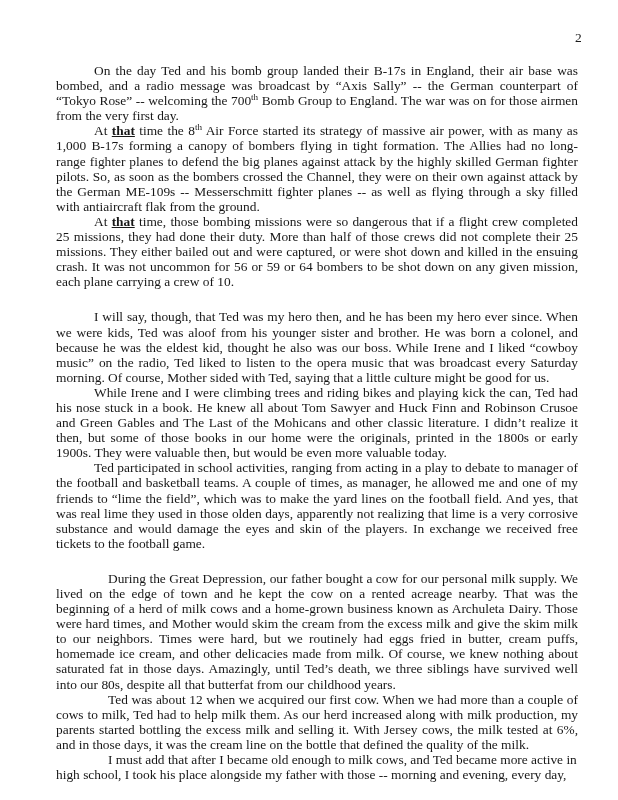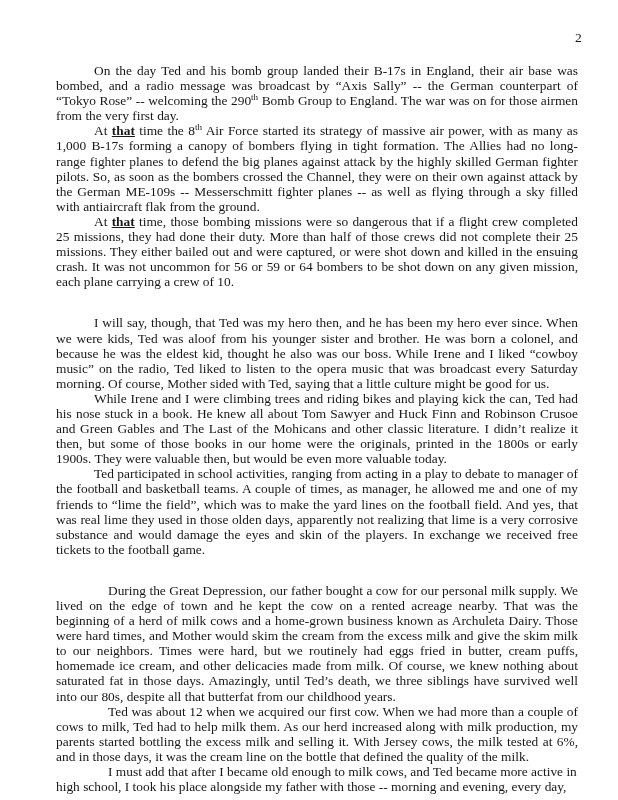--- a/index.html
+++ b/index.html
@@ -41,21 +41,21 @@
   }
   .para {
     margin: 0;
     text-indent: 38px;
     text-align: justify;
   }
   .para.indent-wide {
     text-indent: 52px;
   }
   .para.gap-before {
-    margin-top: 26px;
+    margin-top: 20px;
   }
   .para:last-child {
     text-align: left;
   }
   .para u {
     text-decoration: underline;
     text-underline-offset: 1px;
     font-weight: bold;
   }
   .para sup {
@@ -65,21 +65,21 @@
   }
 </style>
 </head>
 <body>
 
 <div class="page">
 
   <div class="page-number">2</div>
 
   <div class="body-text">
-      <p class="para"><span>On the day Ted and his bomb group landed their B-17s in England, their air base was bombed, and a radio message was broadcast by “Axis Sally” -- the German counterpart of “Tokyo Rose” -- welcoming the 290</span><sup>th</sup><span> Bomb Group to England. The war was on for those airmen from the very first day.</span></p>
+      <p class="para"><span>On the day Ted and his bomb group landed their B-17s in England, their air base was bombed, and a radio message was broadcast by “Axis Sally” -- the German counterpart of “Tokyo Rose” -- welcoming the 700</span><sup>th</sup><span> Bomb Group to England. The war was on for those airmen from the very first day.</span></p>
       <p class="para"><span>At </span><u>that</u><span> time the 8</span><sup>th</sup><span> Air Force started its strategy of massive air power, with as many as 1,000 B-17s forming a canopy of bombers flying in tight formation. The Allies had no long-range fighter planes to defend the big planes against attack by the highly skilled German fighter pilots.  So, as soon as the bombers crossed the Channel, they were on their own against attack by the German ME-109s -- Messerschmitt fighter planes -- as well as flying through a sky filled with antiaircraft flak from the ground.</span></p>
       <p class="para"><span>At </span><u>that</u><span> time, those bombing missions were so dangerous that if a flight crew completed 25 missions, they had done their duty. More than half of those crews did not complete their 25 missions. They either bailed out and were captured, or were shot down and killed in the ensuing crash. It was not uncommon for 56 or 59 or 64 bombers to be shot down on any given mission, each plane carrying a crew of 10.</span></p>
       <p class="para gap-before"><span>I will say, though, that Ted was my hero then, and he has been my hero ever since. When we were kids, Ted was aloof from his younger sister and brother. He was born a colonel, and because he was the eldest kid, thought he also was our boss. While Irene and I liked “cowboy music” on the radio, Ted liked to listen to the opera music that was broadcast every Saturday morning. Of course, Mother sided with Ted, saying that a little culture might be good for us.</span></p>
       <p class="para"><span>While Irene and I were climbing trees and riding bikes and playing kick the can, Ted had his nose stuck in a book. He knew all about Tom Sawyer and Huck Finn and Robinson Crusoe and Green Gables and The Last of the Mohicans and other classic literature. I didn’t realize it then, but some of those books in our home were the originals, printed in the 1800s or early 1900s. They were valuable then, but would be even more valuable today.</span></p>
       <p class="para"><span>Ted participated in school activities, ranging from acting in a play to debate to manager of the football and basketball teams. A couple of times, as manager, he allowed me and one of my friends to “lime the field”, which was to make the yard lines on the football field. And yes, that was real lime they used in those olden days, apparently not realizing that lime is a very corrosive substance and would damage the eyes and skin of the players. In exchange we received free tickets to the football game.</span></p>
       <p class="para indent-wide gap-before"><span>During the Great Depression, our father bought a cow for our personal milk supply. We lived on the edge of town and he kept the cow on a rented acreage nearby. That was the beginning of a herd of milk cows and a home-grown business known as Archuleta Dairy. Those were hard times, and Mother would skim the cream from the excess milk and give the skim milk to our neighbors. Times were hard, but we routinely had eggs fried in butter, cream puffs, homemade ice cream, and other delicacies made from milk. Of course, we knew nothing about saturated fat in those days. Amazingly, until Ted’s death, we three siblings have survived well into our 80s, despite all that butterfat from our childhood years.</span></p>
       <p class="para indent-wide"><span>Ted was about 12 when we acquired our first cow. When we had more than a couple of cows to milk, Ted had to help milk them. As our herd increased along with milk production, my parents started bottling the excess milk and selling it. With Jersey cows, the milk tested at 6%, and in those days, it was the cream line on the bottle that defined the quality of the milk.</span></p>
       <p class="para indent-wide"><span>I must add that after I became old enough to milk cows, and Ted became more active in high school, I took his place alongside my father with those -- morning and evening, every day,</span></p>
     </div>
 

